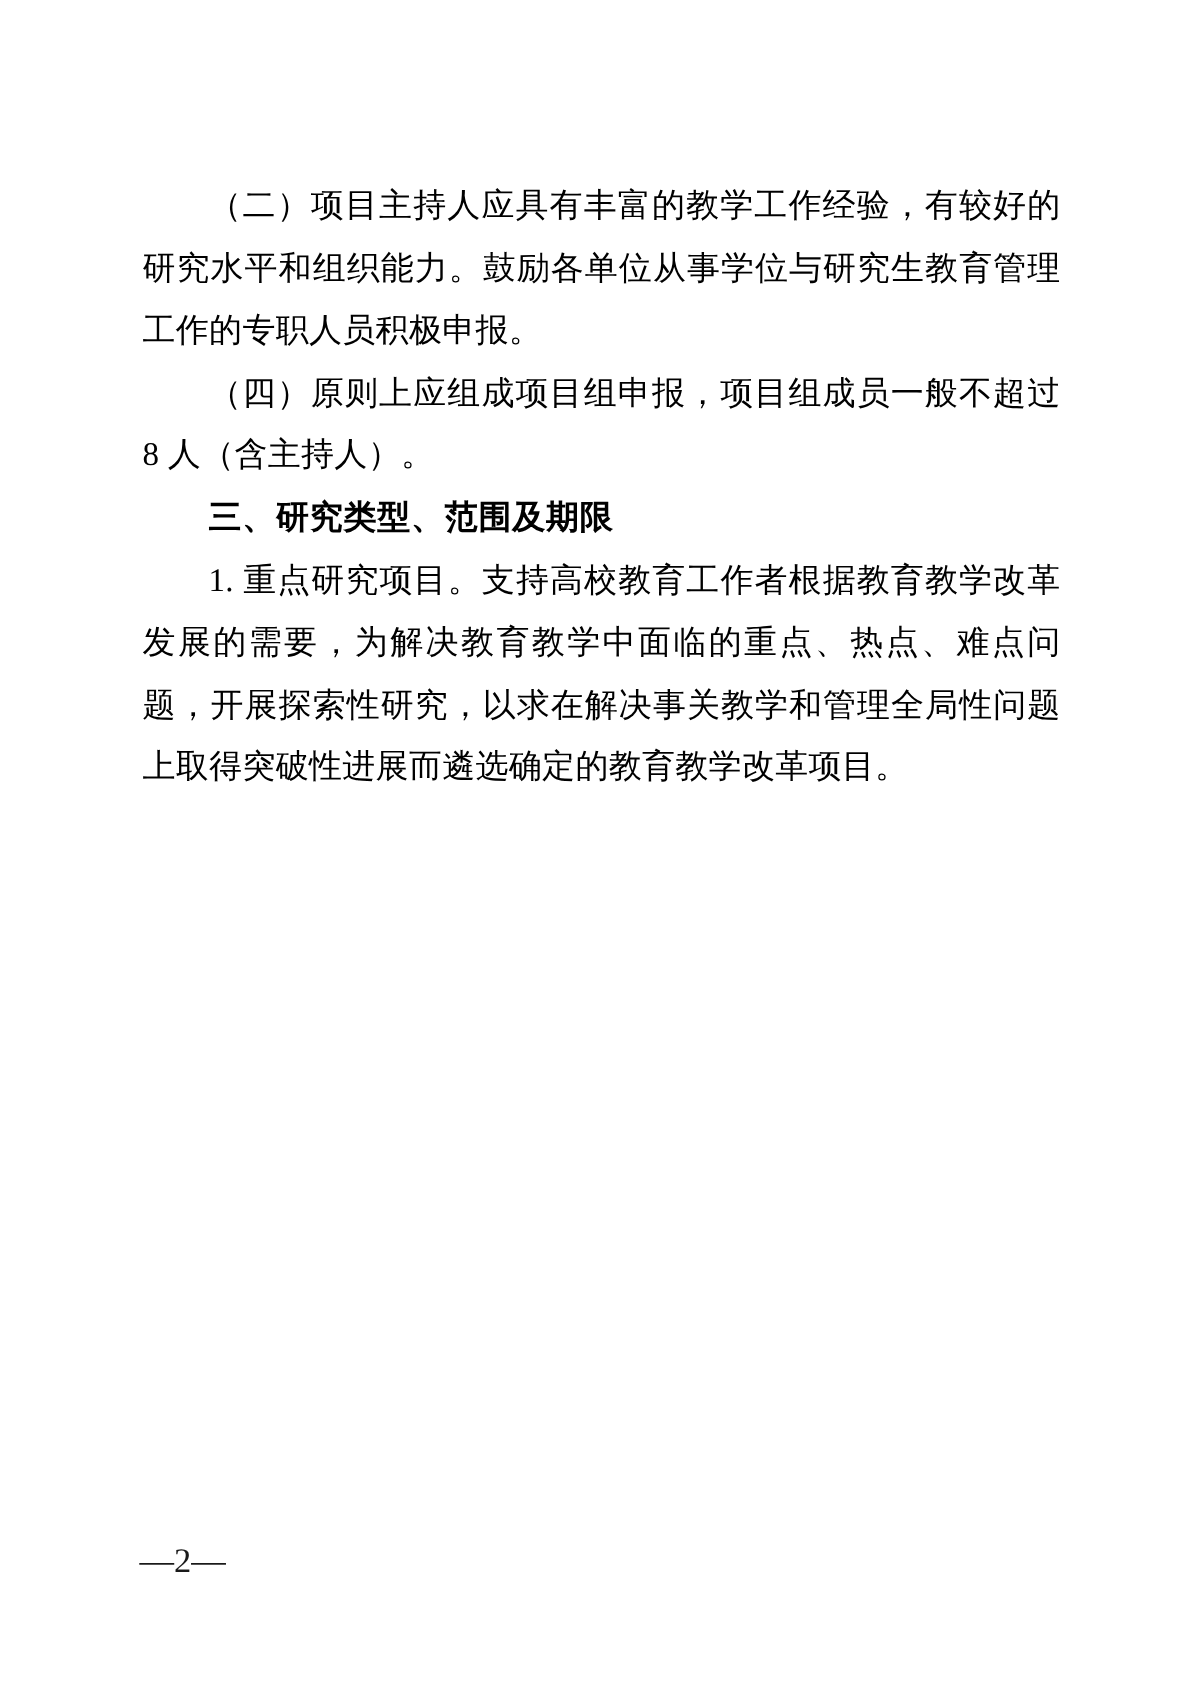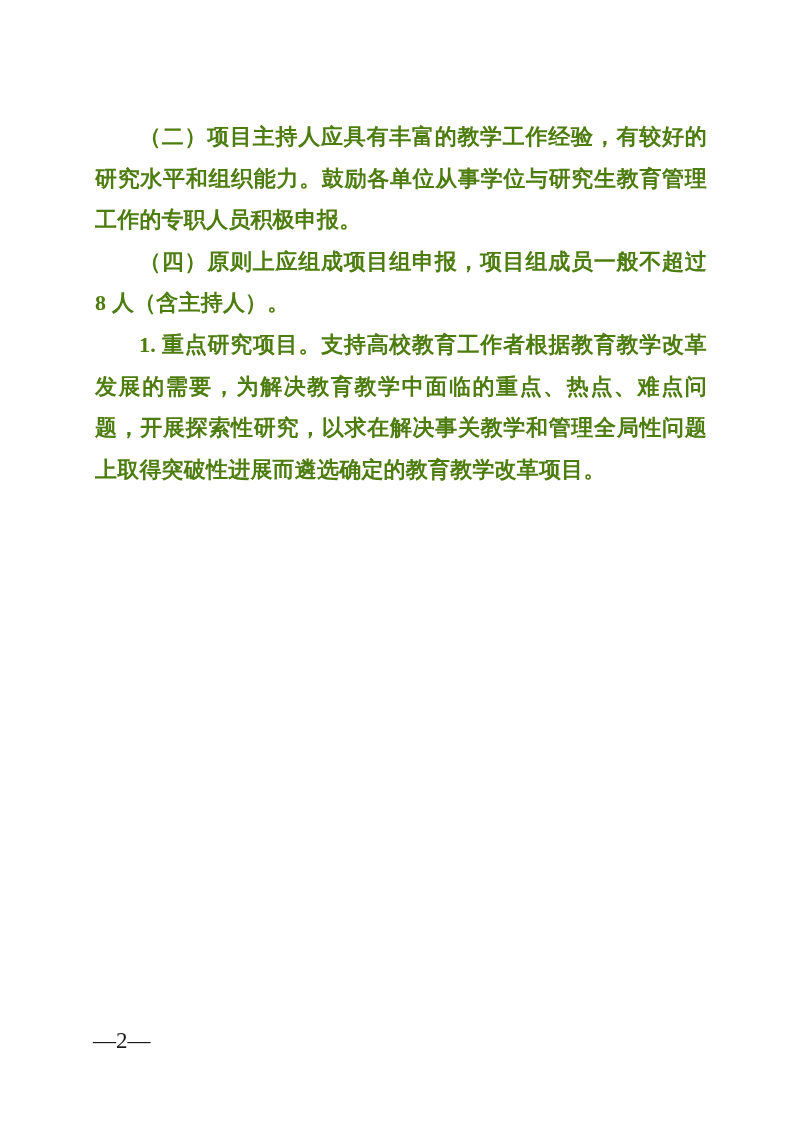--- a/index.html
+++ b/index.html
@@ -18,27 +18,26 @@
   .content {
     position: absolute;
     left: 95px;
     top: 116px;
     width: 612px;
   }
   .para {
     margin: 0;
     font-size: 22px;
     line-height: 41.6px;
-    color: #4d7c0f;
+    color: #000000;
     text-align: justify;
     text-justify: inter-ideograph;
     text-indent: 2em;
     word-break: break-all;
     letter-spacing: 0.2px;
-    font-weight: bold;
   }
   .para.heading {
     font-family: "Liberation Sans", "DejaVu Sans", sans-serif;
     font-weight: 700;
     color: #000000;
     letter-spacing: 0.5px;
   }
   .para.subheading {
     
     letter-spacing: 1.5px;
@@ -54,17 +53,18 @@
     letter-spacing: 0px;
   }
 </style>
 </head>
 <body>
 
 <div class="page">
   <div class="content">
     <p class="para">（二）项目主持人应具有丰富的教学工作经验，有较好的研究水平和组织能力。鼓励各单位从事学位与研究生教育管理工作的专职人员积极申报。</p>
     <p class="para">（四）原则上应组成项目组申报，项目组成员一般不超过 8 人（含主持人）。</p>
+    <p class="para heading">三、研究类型、范围及期限</p>
     <p class="para">1. 重点研究项目。支持高校教育工作者根据教育教学改革发展的需要，为解决教育教学中面临的重点、热点、难点问题，开展探索性研究，以求在解决事关教学和管理全局性问题上取得突破性进展而遴选确定的教育教学改革项目。</p>
   </div>
 
   <div class="footer">—2—</div>
 </div>
 
 </body></html>

